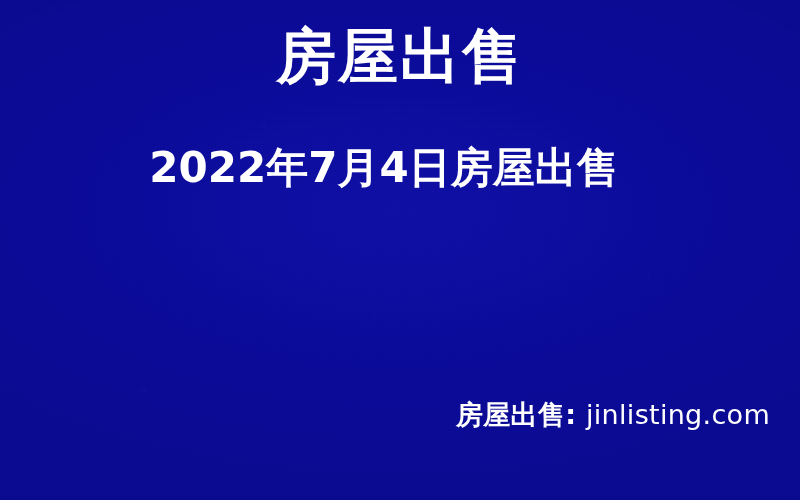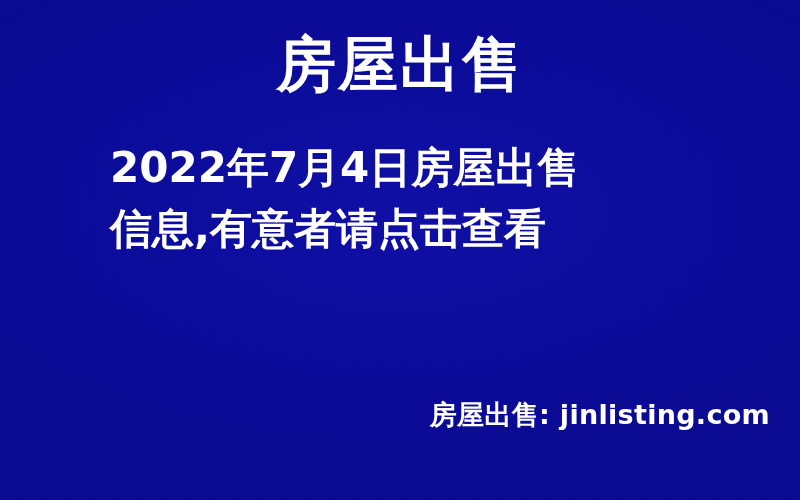--- a/index.html
+++ b/index.html
@@ -47,29 +47,29 @@
     top: 20px;
     left: 0;
     right: 0;
     text-align: center;
     font-size: 60px;
     line-height: 72px;
     font-weight: 700;
     letter-spacing: 2px;
     color: #ffffff;
     white-space: nowrap;
-    margin-top: 8px;
   }
 
   
   .body-copy {
     position: absolute;
     top: 137px;
-    left: 110px;
+    left: 94px;
     width: 580px;
+    text-align: center;
     font-size: 42px;
     line-height: 61px;
     font-weight: 700;
     letter-spacing: 0px;
     color: #ffffff;
   }
 
   .body-copy .line {
     display: block;
     white-space: nowrap;
@@ -84,34 +84,33 @@
     text-align: right;
     font-size: 27px;
     line-height: 34px;
     font-weight: 700;
     letter-spacing: .3px;
     color: #ffffff;
     white-space: nowrap;
   }
 
   .watermark .site-name { font-weight: 700; }
-  .watermark .site-url  { font-weight: 700; }
+  .watermark .site-url  { font-weight: 400; }
 </style>
 </head>
 <body>
 
 <div class="poster">
 
   <div class="noise-layer"></div>
 
   <div class="headline">房屋出售</div>
 
   <div class="body-copy">
     <span class="line">2022年7月4日房屋出售</span>
-    <span class="line">信息,有意者请点击查看</span>
   </div>
 
   <div class="watermark">
     <span class="site-name">房屋出售:</span>
     <span class="site-url">jinlisting.com</span>
   </div>
 
 </div>
 
 </body></html>

